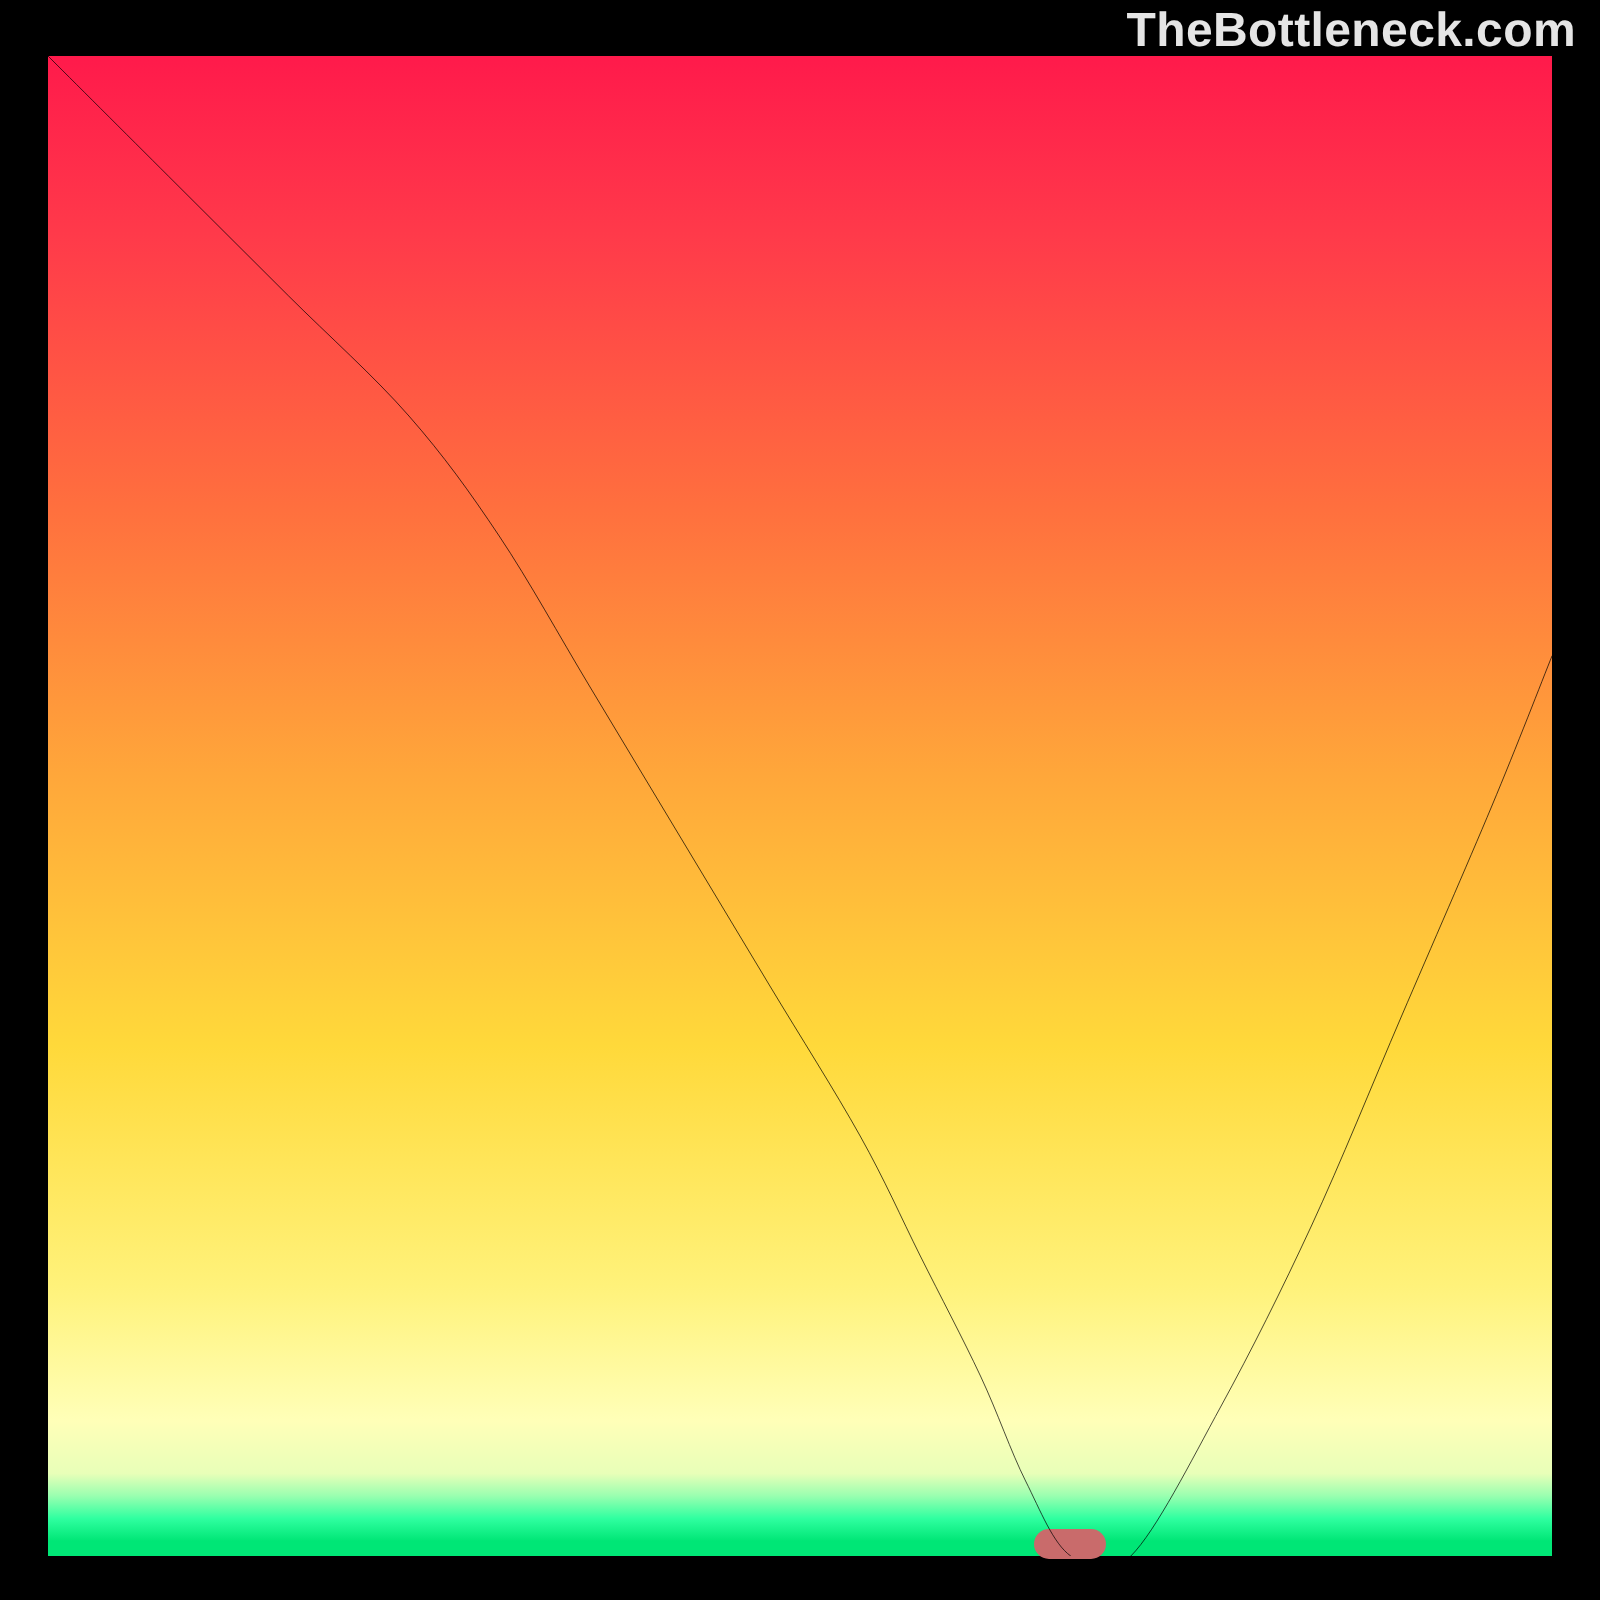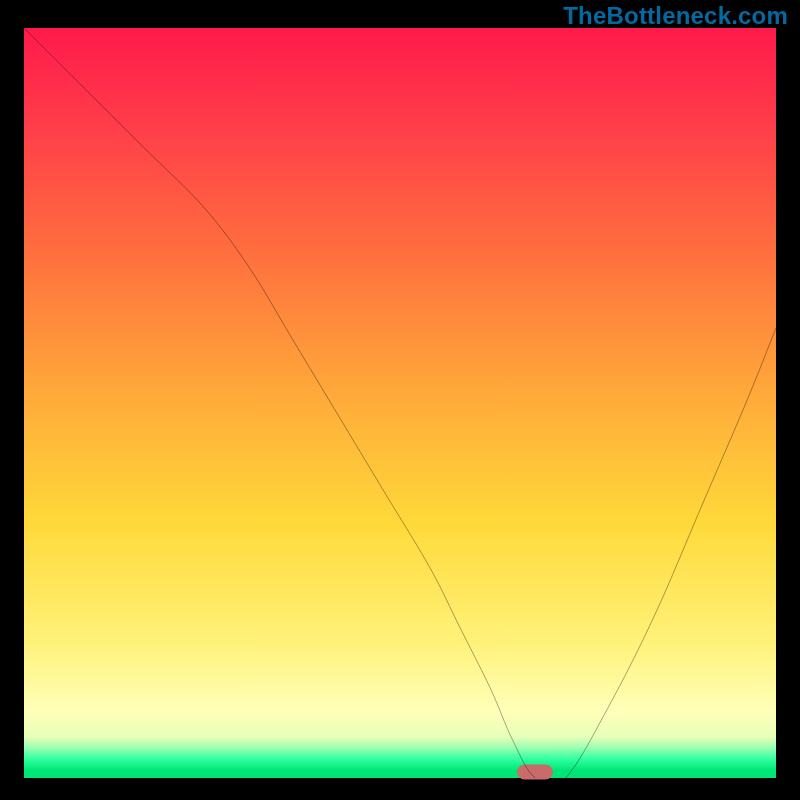--- a/index.html
+++ b/index.html
@@ -14,21 +14,21 @@
   .frame {
     position: relative;
     width: 800px;
     height: 800px;
     background: #000;
   }
   .watermark {
     position: absolute;
     top: 2px;
     right: 12px;
-    color: #0369a1;
+    color: #e5e5e5;
     font-size: 24px;
     font-weight: 600;
     letter-spacing: 0.2px;
     z-index: 50;
     user-select: none;
   }
   .plot-area {
     position: absolute;
     left: 24px;
     top: 28px;

